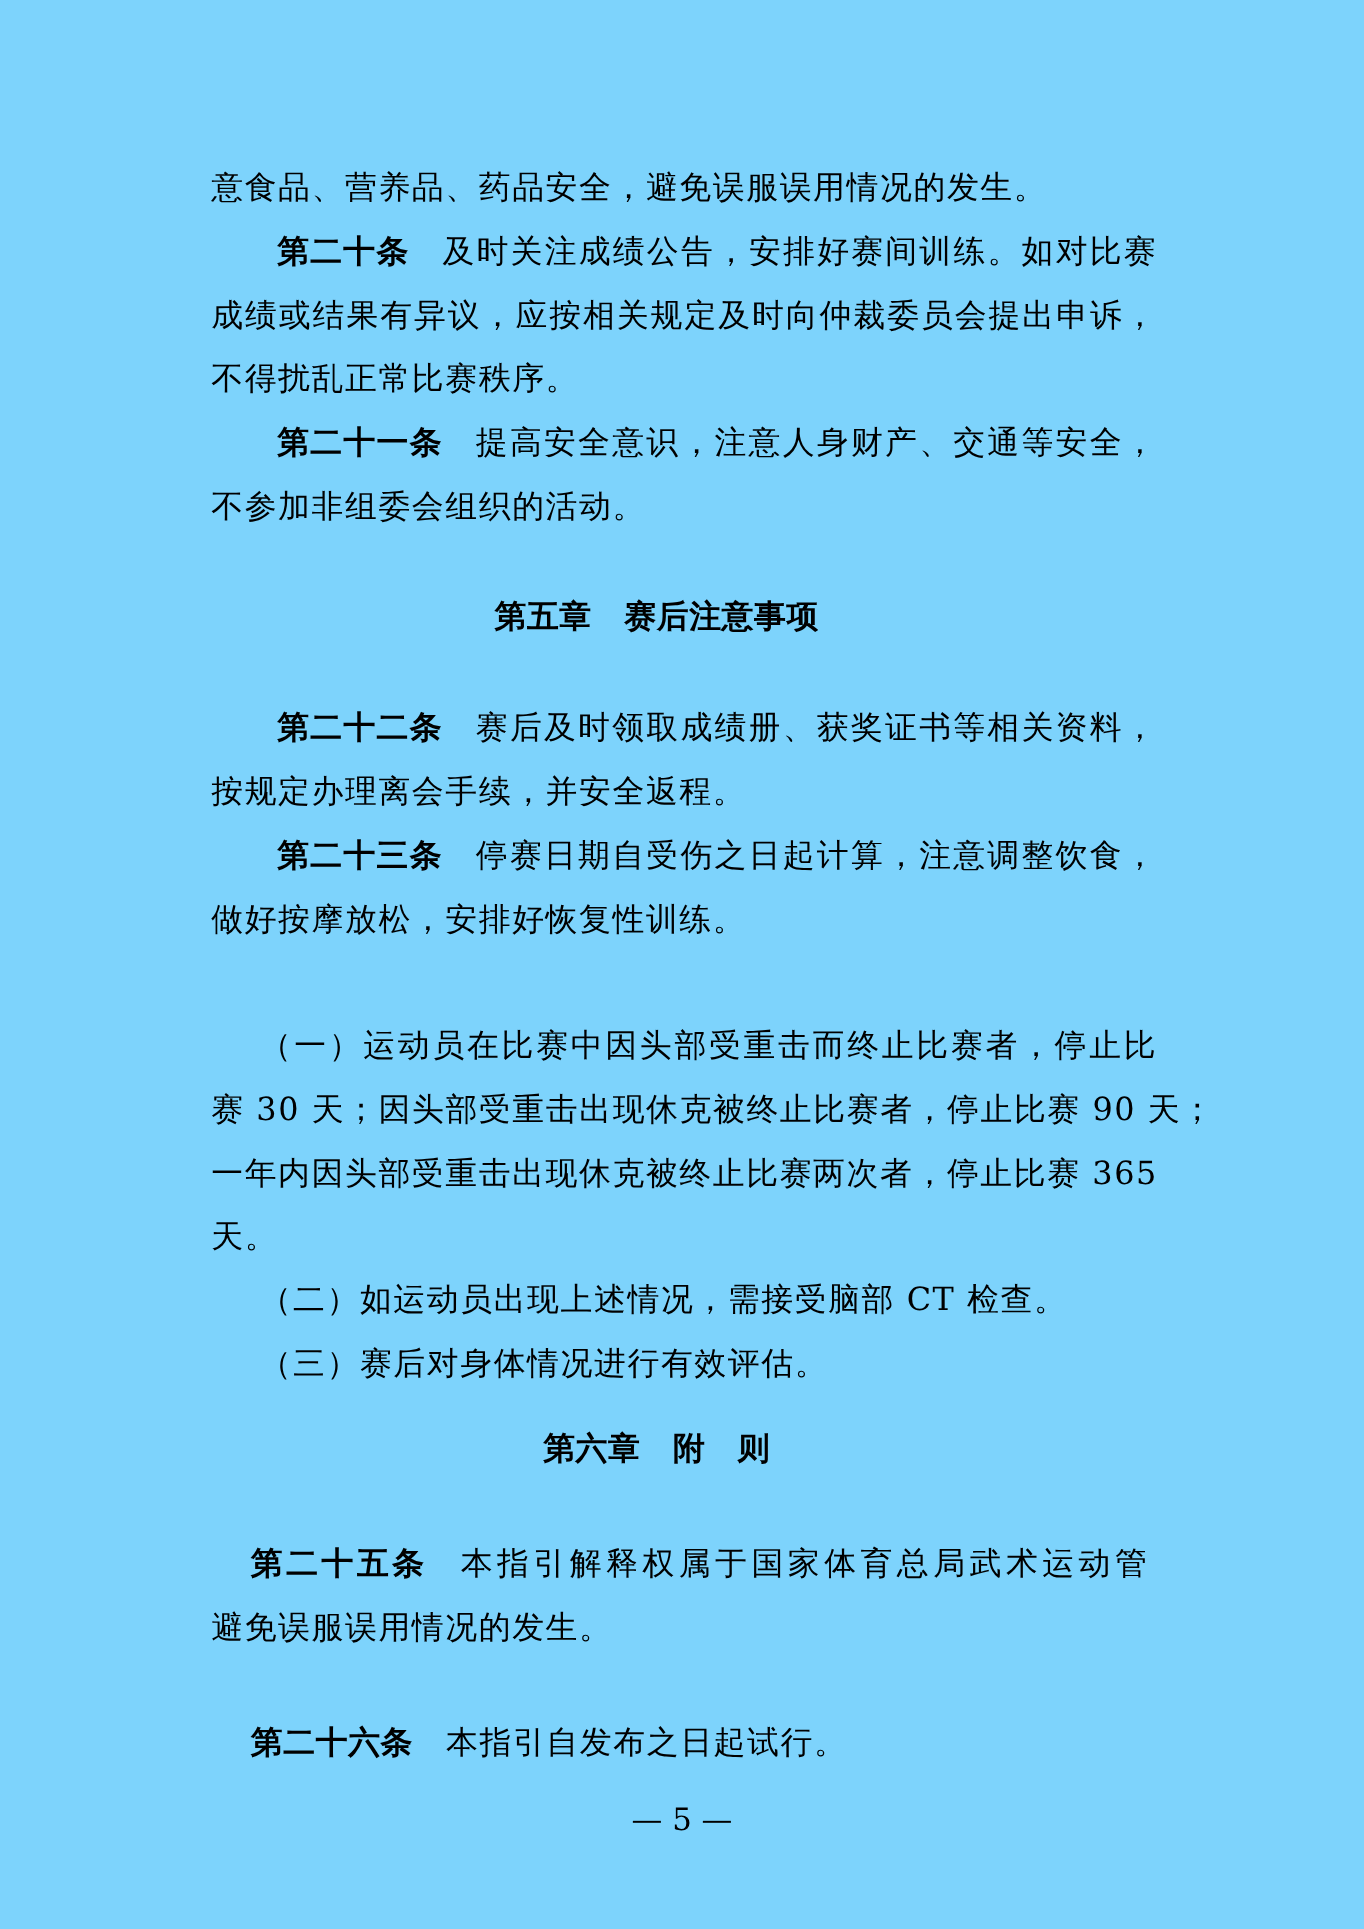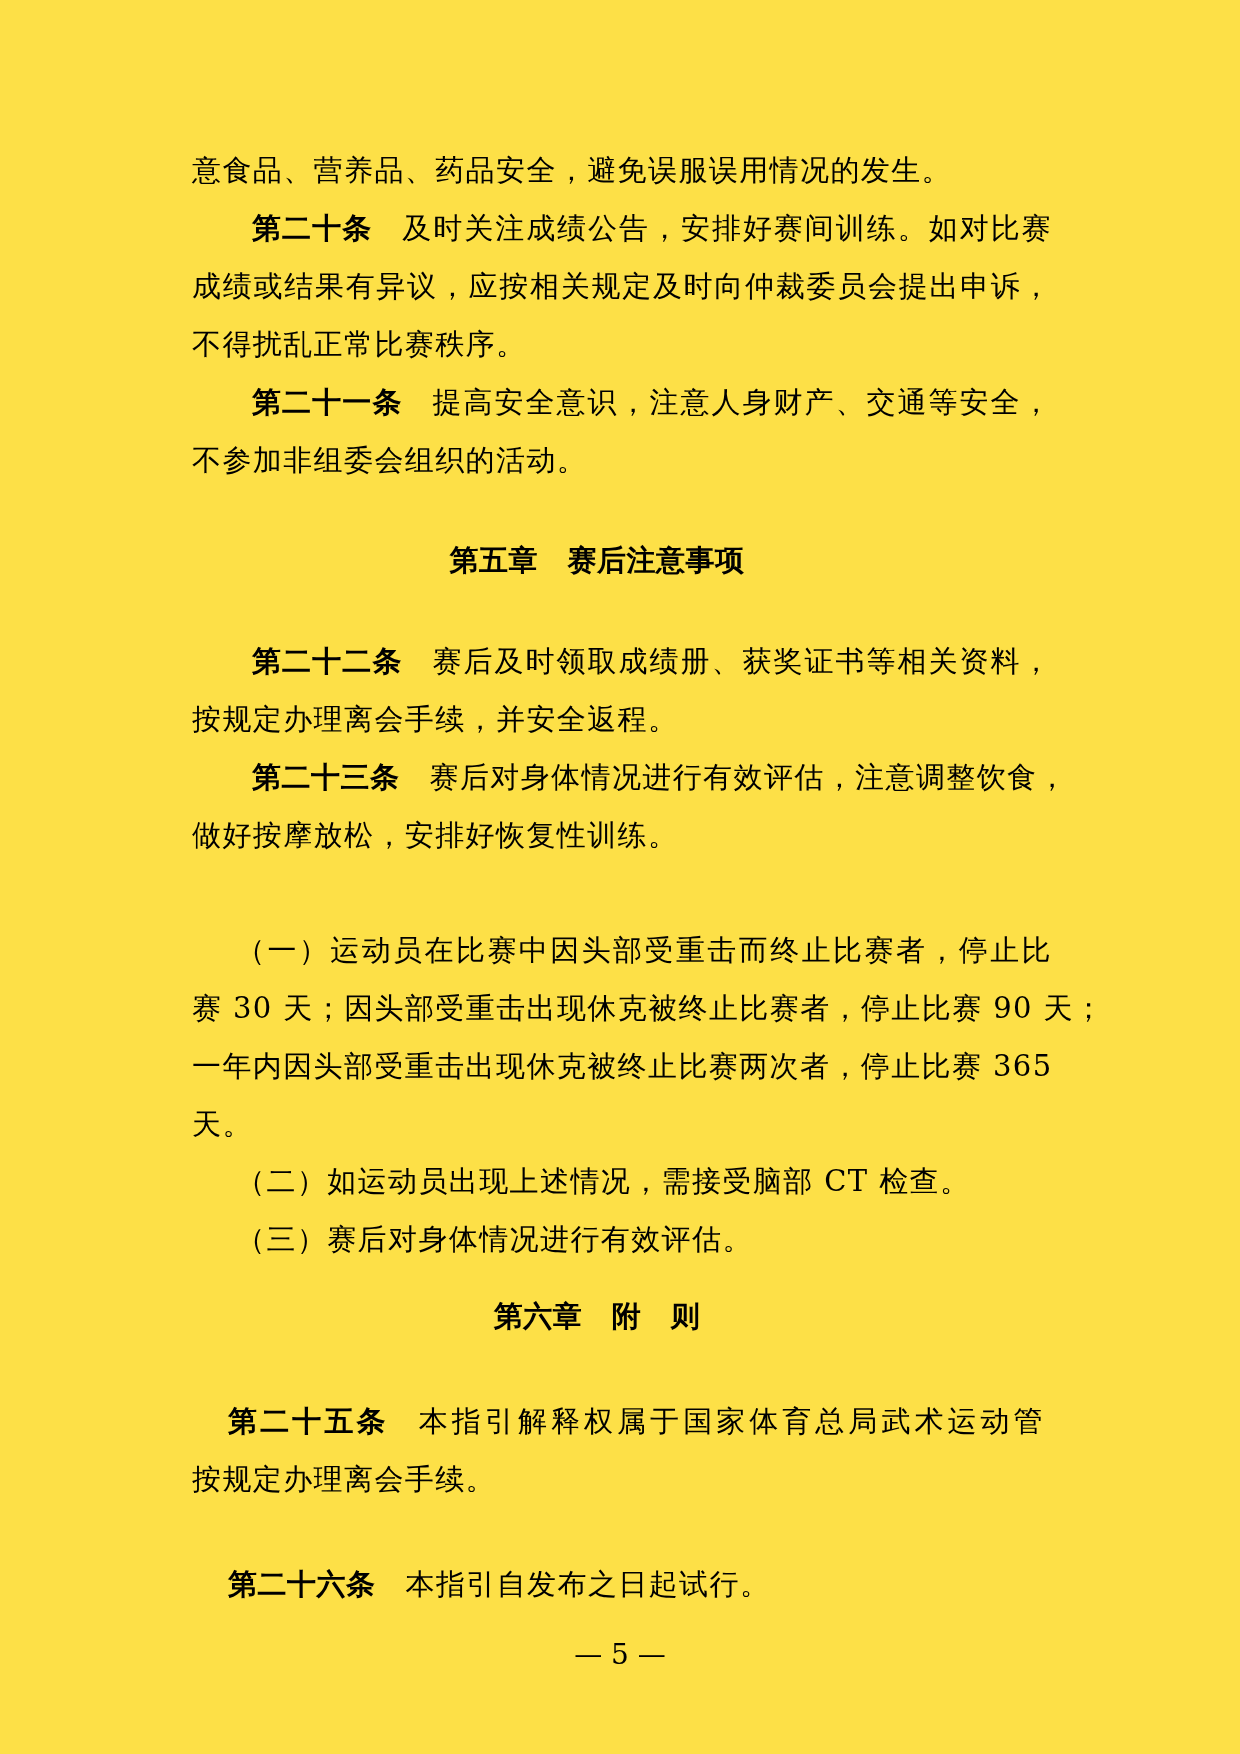--- a/index.html
+++ b/index.html
@@ -14,21 +14,21 @@
     overflow: hidden;
     font-family: "DejaVu Serif", "Liberation Serif", serif;
     color: #000000;
   }
   .page {
     position: absolute;
     left: 0;
     top: 0;
     width: 1240px;
     height: 1754px;
-    background: #fde047;
+    background: #7dd3fc;
   }
   .line {
     position: absolute;
     left: 192px;
     width: 860px;
     font-size: 29px;
     line-height: 36px;
     height: 36px;
     white-space: nowrap;
     letter-spacing: 1.4px;
@@ -91,40 +91,40 @@
   <div class="line" style="top:442px;">不参加非组委会组织的活动。</div>
 
   <div class="chapter" style="top:542px;">第五章　赛后注意事项</div>
 
   <div class="line indent justify" style="top:643px;">
     <span class="art">第二十二条</span><span>赛后及时领取成绩册、获奖证书等相关资料，</span>
   </div>
   <div class="line" style="top:701px;">按规定办理离会手续，并安全返程。</div>
 
   <div class="line indent justify" style="top:759px;">
-    <span class="art">第二十三条</span><span>赛后对身体情况进行有效评估，注意调整饮食，</span>
+    <span class="art">第二十三条</span><span>停赛日期自受伤之日起计算，注意调整饮食，</span>
   </div>
   <div class="line" style="top:817px;">做好按摩放松，安排好恢复性训练。</div>
 
 
   <div class="line indent justify" style="top:932px; left:236px; width:816px;">（一）运动员在比赛中因头部受重击而终止比赛者，停止比</div>
   <div class="line justify" style="top:990px;">赛 30 天；因头部受重击出现休克被终止比赛者，停止比赛 90 天；</div>
   <div class="line justify" style="top:1048px;">一年内因头部受重击出现休克被终止比赛两次者，停止比赛 365</div>
   <div class="line" style="top:1106px;">天。</div>
 
   <div class="line indent" style="top:1163px; left:236px;">（二）如运动员出现上述情况，需接受脑部 CT 检查。</div>
 
   <div class="line indent" style="top:1221px; left:236px;">（三）赛后对身体情况进行有效评估。</div>
 
   <div class="chapter" style="top:1301px;font-family:Liberation Mono, monospace;">第六章　附　则</div>
 
   <div class="line indent justify" style="top:1403px; left:228px; width:816px;">
     <span class="art">第二十五条</span><span>本指引解释权属于国家体育总局武术运动管</span>
   </div>
-  <div class="line" style="top:1461px;">按规定办理离会手续。</div>
+  <div class="line" style="top:1461px;">避免误服误用情况的发生。</div>
 
   <div class="line indent" style="top:1519px; left:228px;margin-top:47px;">
     <span class="art">第二十六条</span><span>本指引自发布之日起试行。</span>
   </div>
 
   <div class="pagenum">— 5 —</div>
 
 </div>
 
 </body></html>

